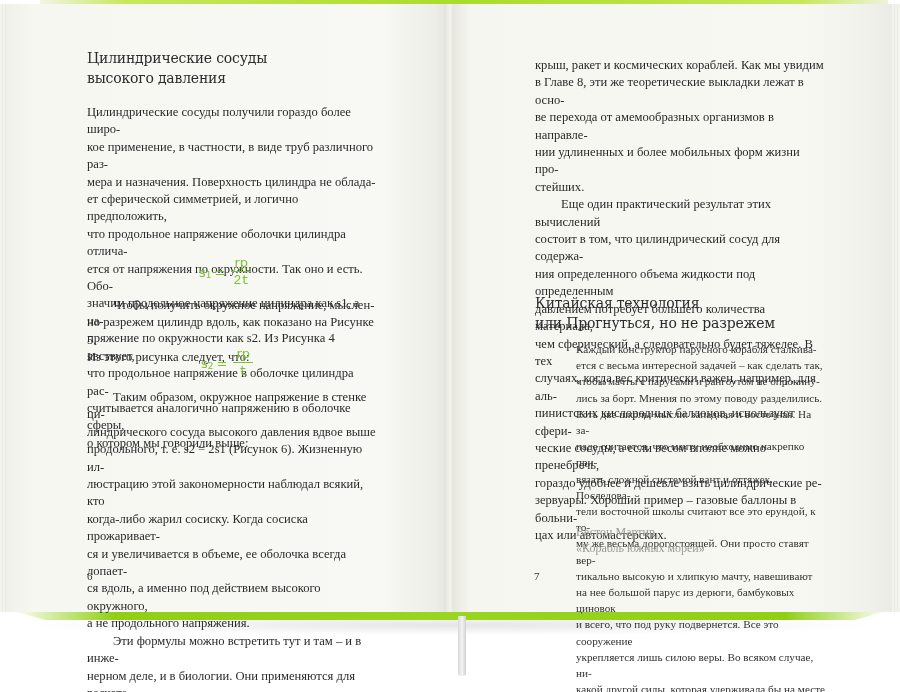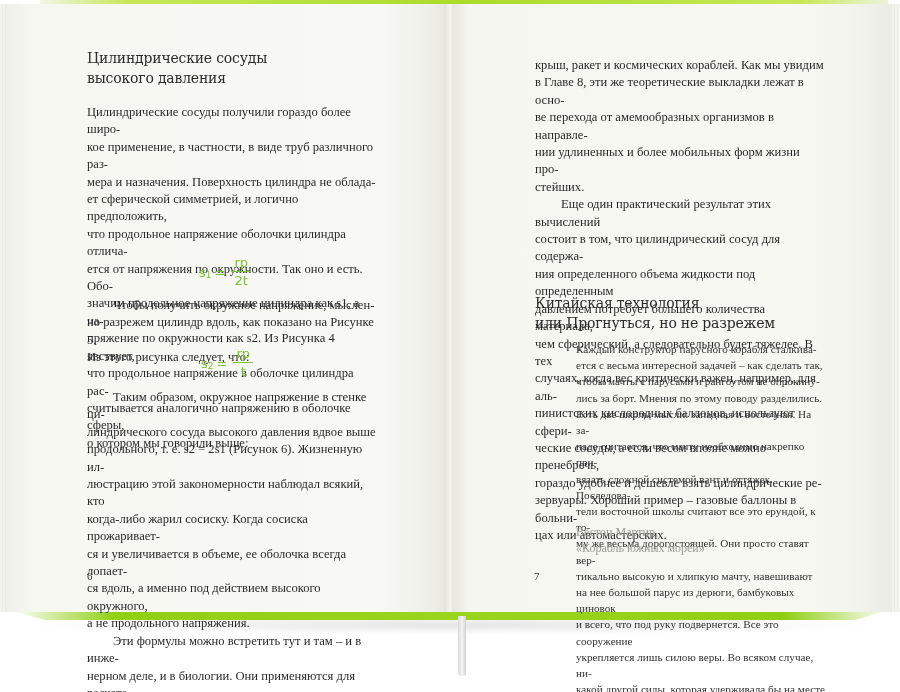--- a/index.html
+++ b/index.html
@@ -22,21 +22,21 @@
   .heading { position:absolute; font-family:"DejaVu Serif", serif; font-size:14px; line-height:20px;
              color:#2b2b2b; white-space:pre-line; letter-spacing:-0.2px; }
   .body { position:absolute; font-family:"Liberation Serif", serif; font-size:12.6px; line-height:17.4px;
           color:#2a2a2a; }
   .body p { margin:0; white-space:pre-line; }
   .indent { text-indent:26px;font-family:Liberation Serif, serif; }
   .formula { position:absolute; color:#7ac231; font-family:"DejaVu Sans", sans-serif; font-size:13px;
              display:flex; align-items:center; }
   .frac { display:inline-flex; flex-direction:column; align-items:center; margin-left:6px; }
   .frac .num { padding:0 3px 1px; border-bottom:1.3px solid #7ac231; line-height:15px; }
-  .frac .den { line-height:17px; }
+  .frac .den { line-height:17px;font-family:Liberation Mono, monospace; }
   .sub { font-size:9px; position:relative; top:3px; margin-right:3px; }
   .quote { position:absolute; font-family:"Liberation Serif", serif; font-size:11.2px; line-height:16.2px; color:#333; }
   .quote p { margin:0; white-space:pre-line; }
   .attrib { position:absolute; font-family:"Liberation Serif", serif; font-size:12px; line-height:16px; color:#9a9a94; white-space:pre-line; }
   .pnum { position:absolute; font-family:"Liberation Serif", serif; font-size:11px; color:#333; }
   .ribbon { position:absolute; left:458px; top:616px; width:8px; height:60px;
             background:linear-gradient(90deg,#d8d8d8,#f4f4f4,#d0d0d0); border-radius:0 0 3px 3px; }
   .gutter { position:absolute; left:444px; top:4px; width:12px; height:608px;
             background:linear-gradient(90deg,#e2e2db,#f3f3ee,#e6e6df); }
 </style>

